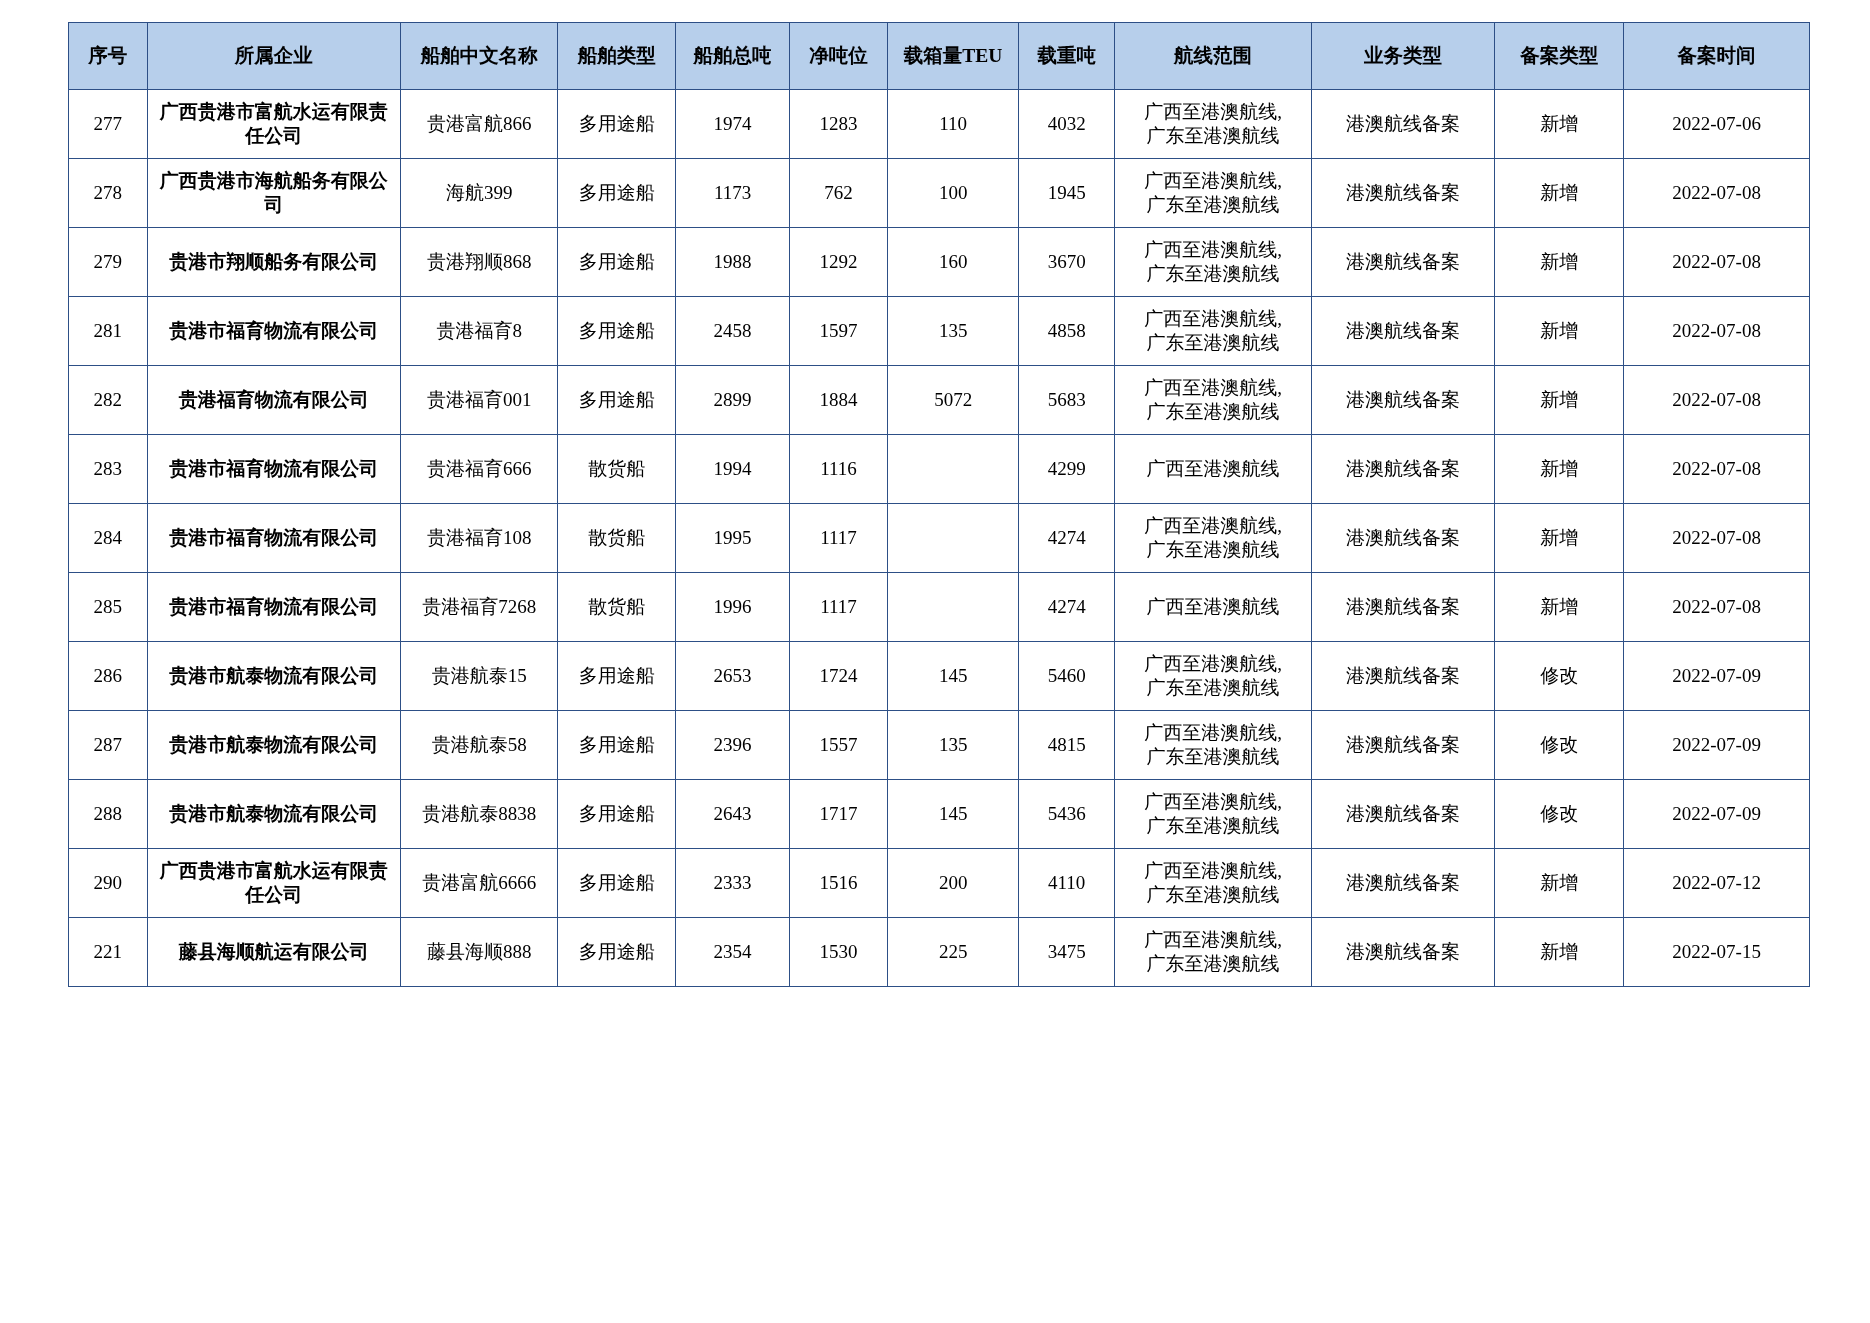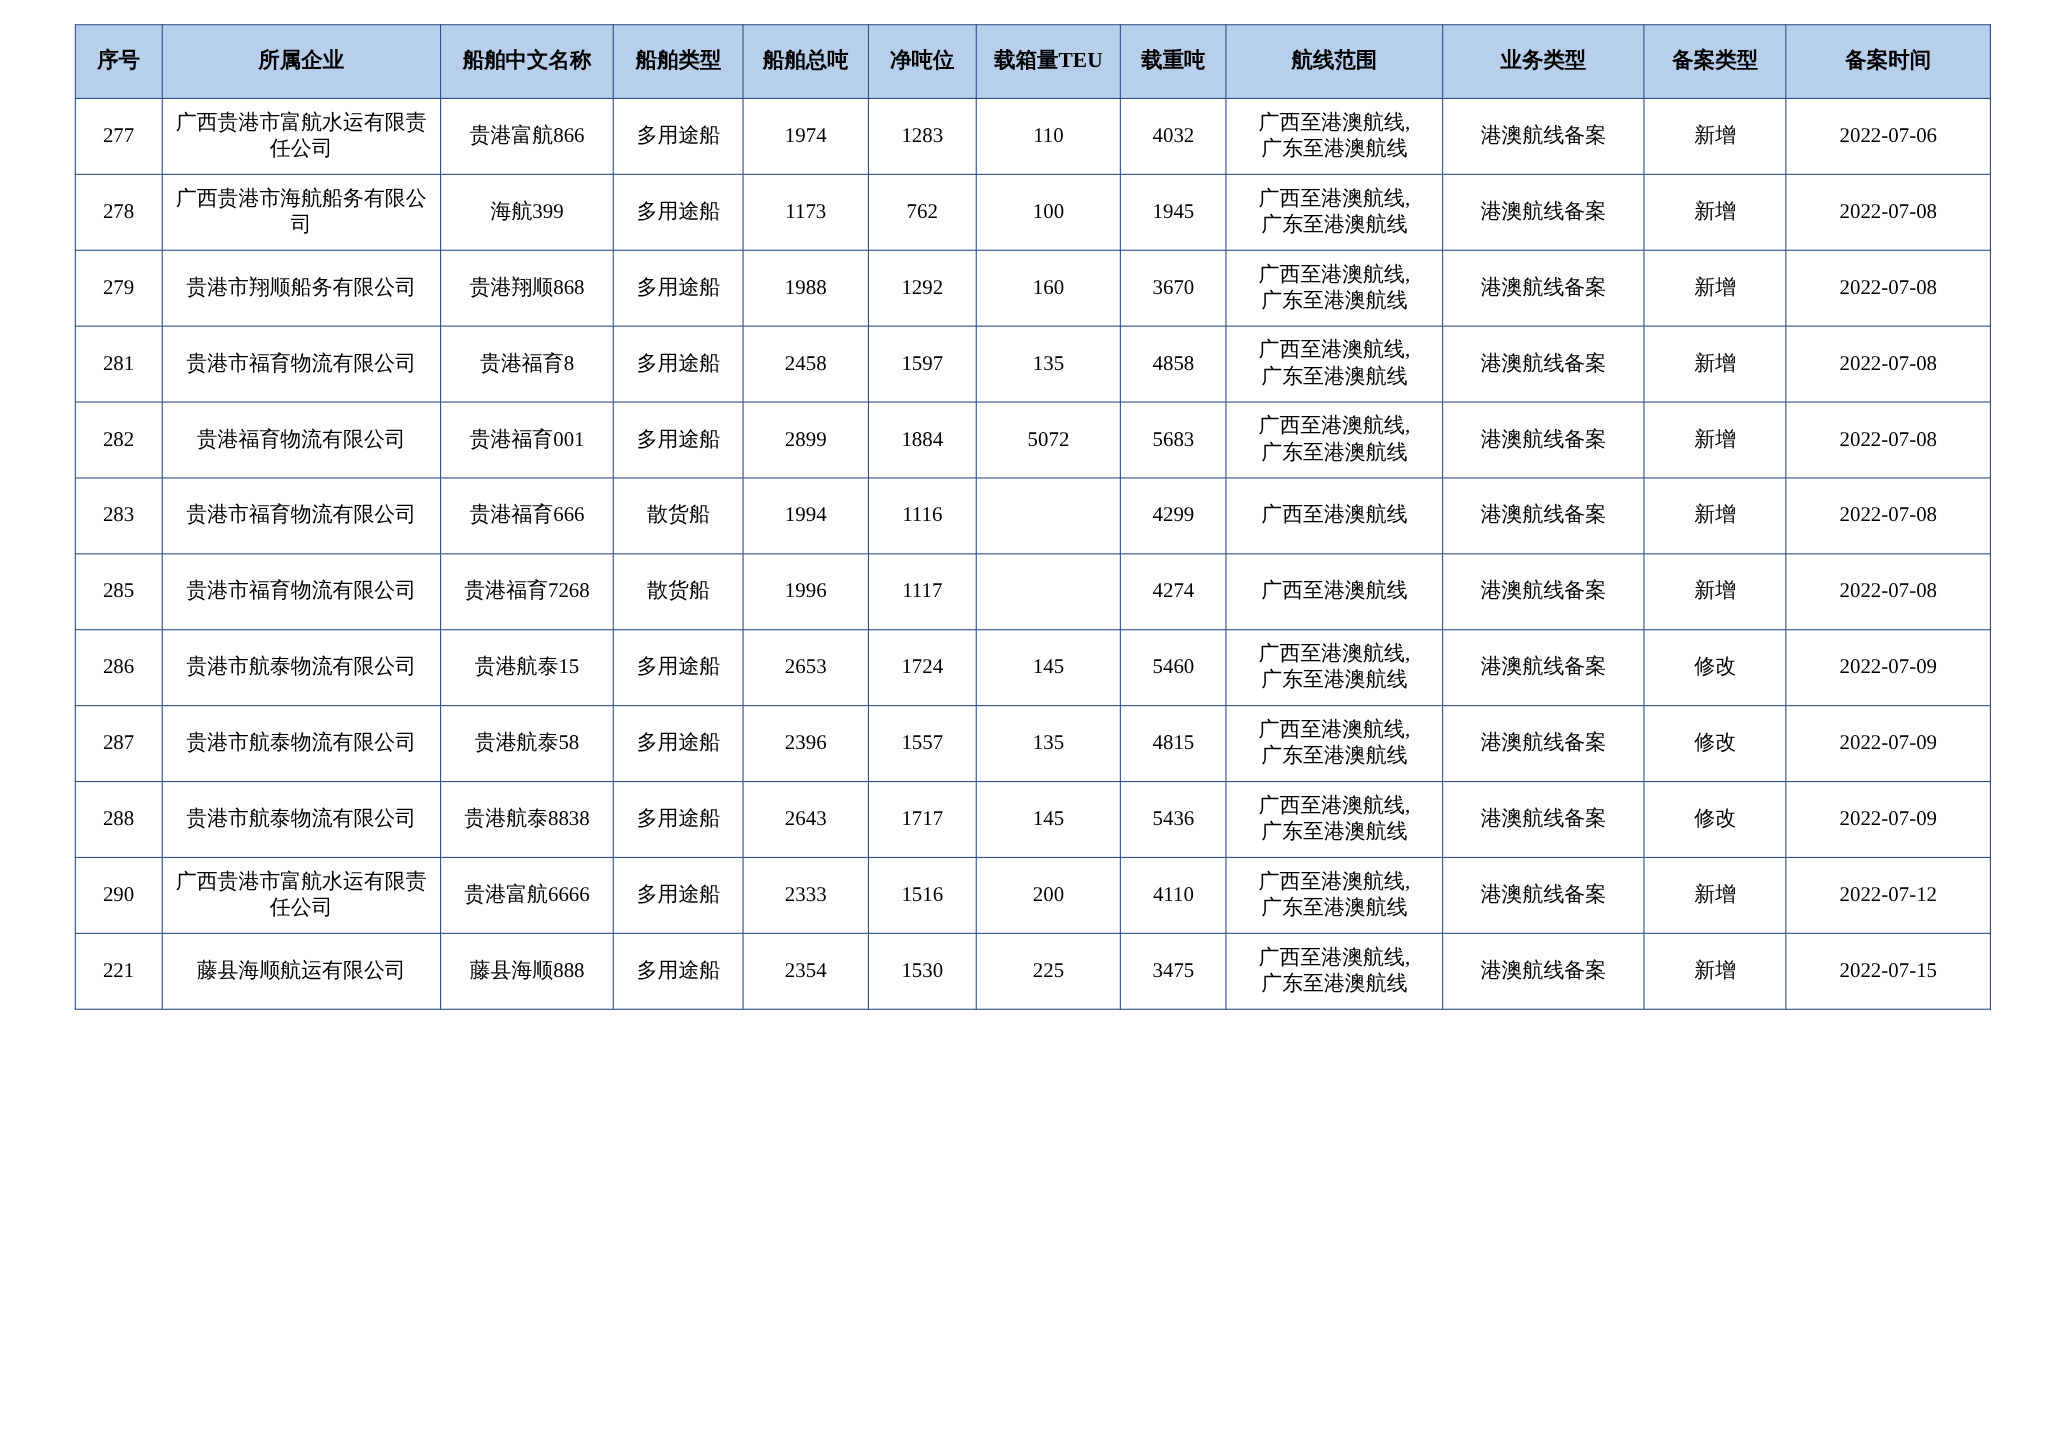--- a/index.html
+++ b/index.html
@@ -52,20 +52,21 @@
     padding: 4px 2px;
   }
   td.route span {
     display: block;
     white-space: nowrap;
   }
   td.company {
     font-size: 19px;
     line-height: 1.3;
     padding: 4px 6px;
+    font-weight: bold;
   }
   
   col.c-idx      { width: 72px; }
   col.c-company  { width: 232px; }
   col.c-shipname { width: 144px; }
   col.c-shiptype { width: 108px; }
   col.c-gross    { width: 104px; }
   col.c-net      { width: 90px; }
   col.c-teu      { width: 120px; }
   col.c-dwt      { width: 88px; }
@@ -205,20 +206,37 @@
           <td class="num"></td>
           <td class="num">4299</td>
           <td class="route">
             <span>广西至港澳航线</span>
           </td>
           <td>港澳航线备案</td>
           <td>新增</td>
           <td class="num">2022-07-08</td>
         </tr>
         <tr>
+          <td class="num">284</td>
+          <td class="company">贵港市福育物流有限公司</td>
+          <td>贵港福育108</td>
+          <td>散货船</td>
+          <td class="num">1995</td>
+          <td class="num">1117</td>
+          <td class="num"></td>
+          <td class="num">4274</td>
+          <td class="route">
+            <span>广西至港澳航线,</span>
+            <span>广东至港澳航线</span>
+          </td>
+          <td>港澳航线备案</td>
+          <td>新增</td>
+          <td class="num">2022-07-08</td>
+        </tr>
+        <tr>
           <td class="num">285</td>
           <td class="company">贵港市福育物流有限公司</td>
           <td>贵港福育7268</td>
           <td>散货船</td>
           <td class="num">1996</td>
           <td class="num">1117</td>
           <td class="num"></td>
           <td class="num">4274</td>
           <td class="route">
             <span>广西至港澳航线</span>

